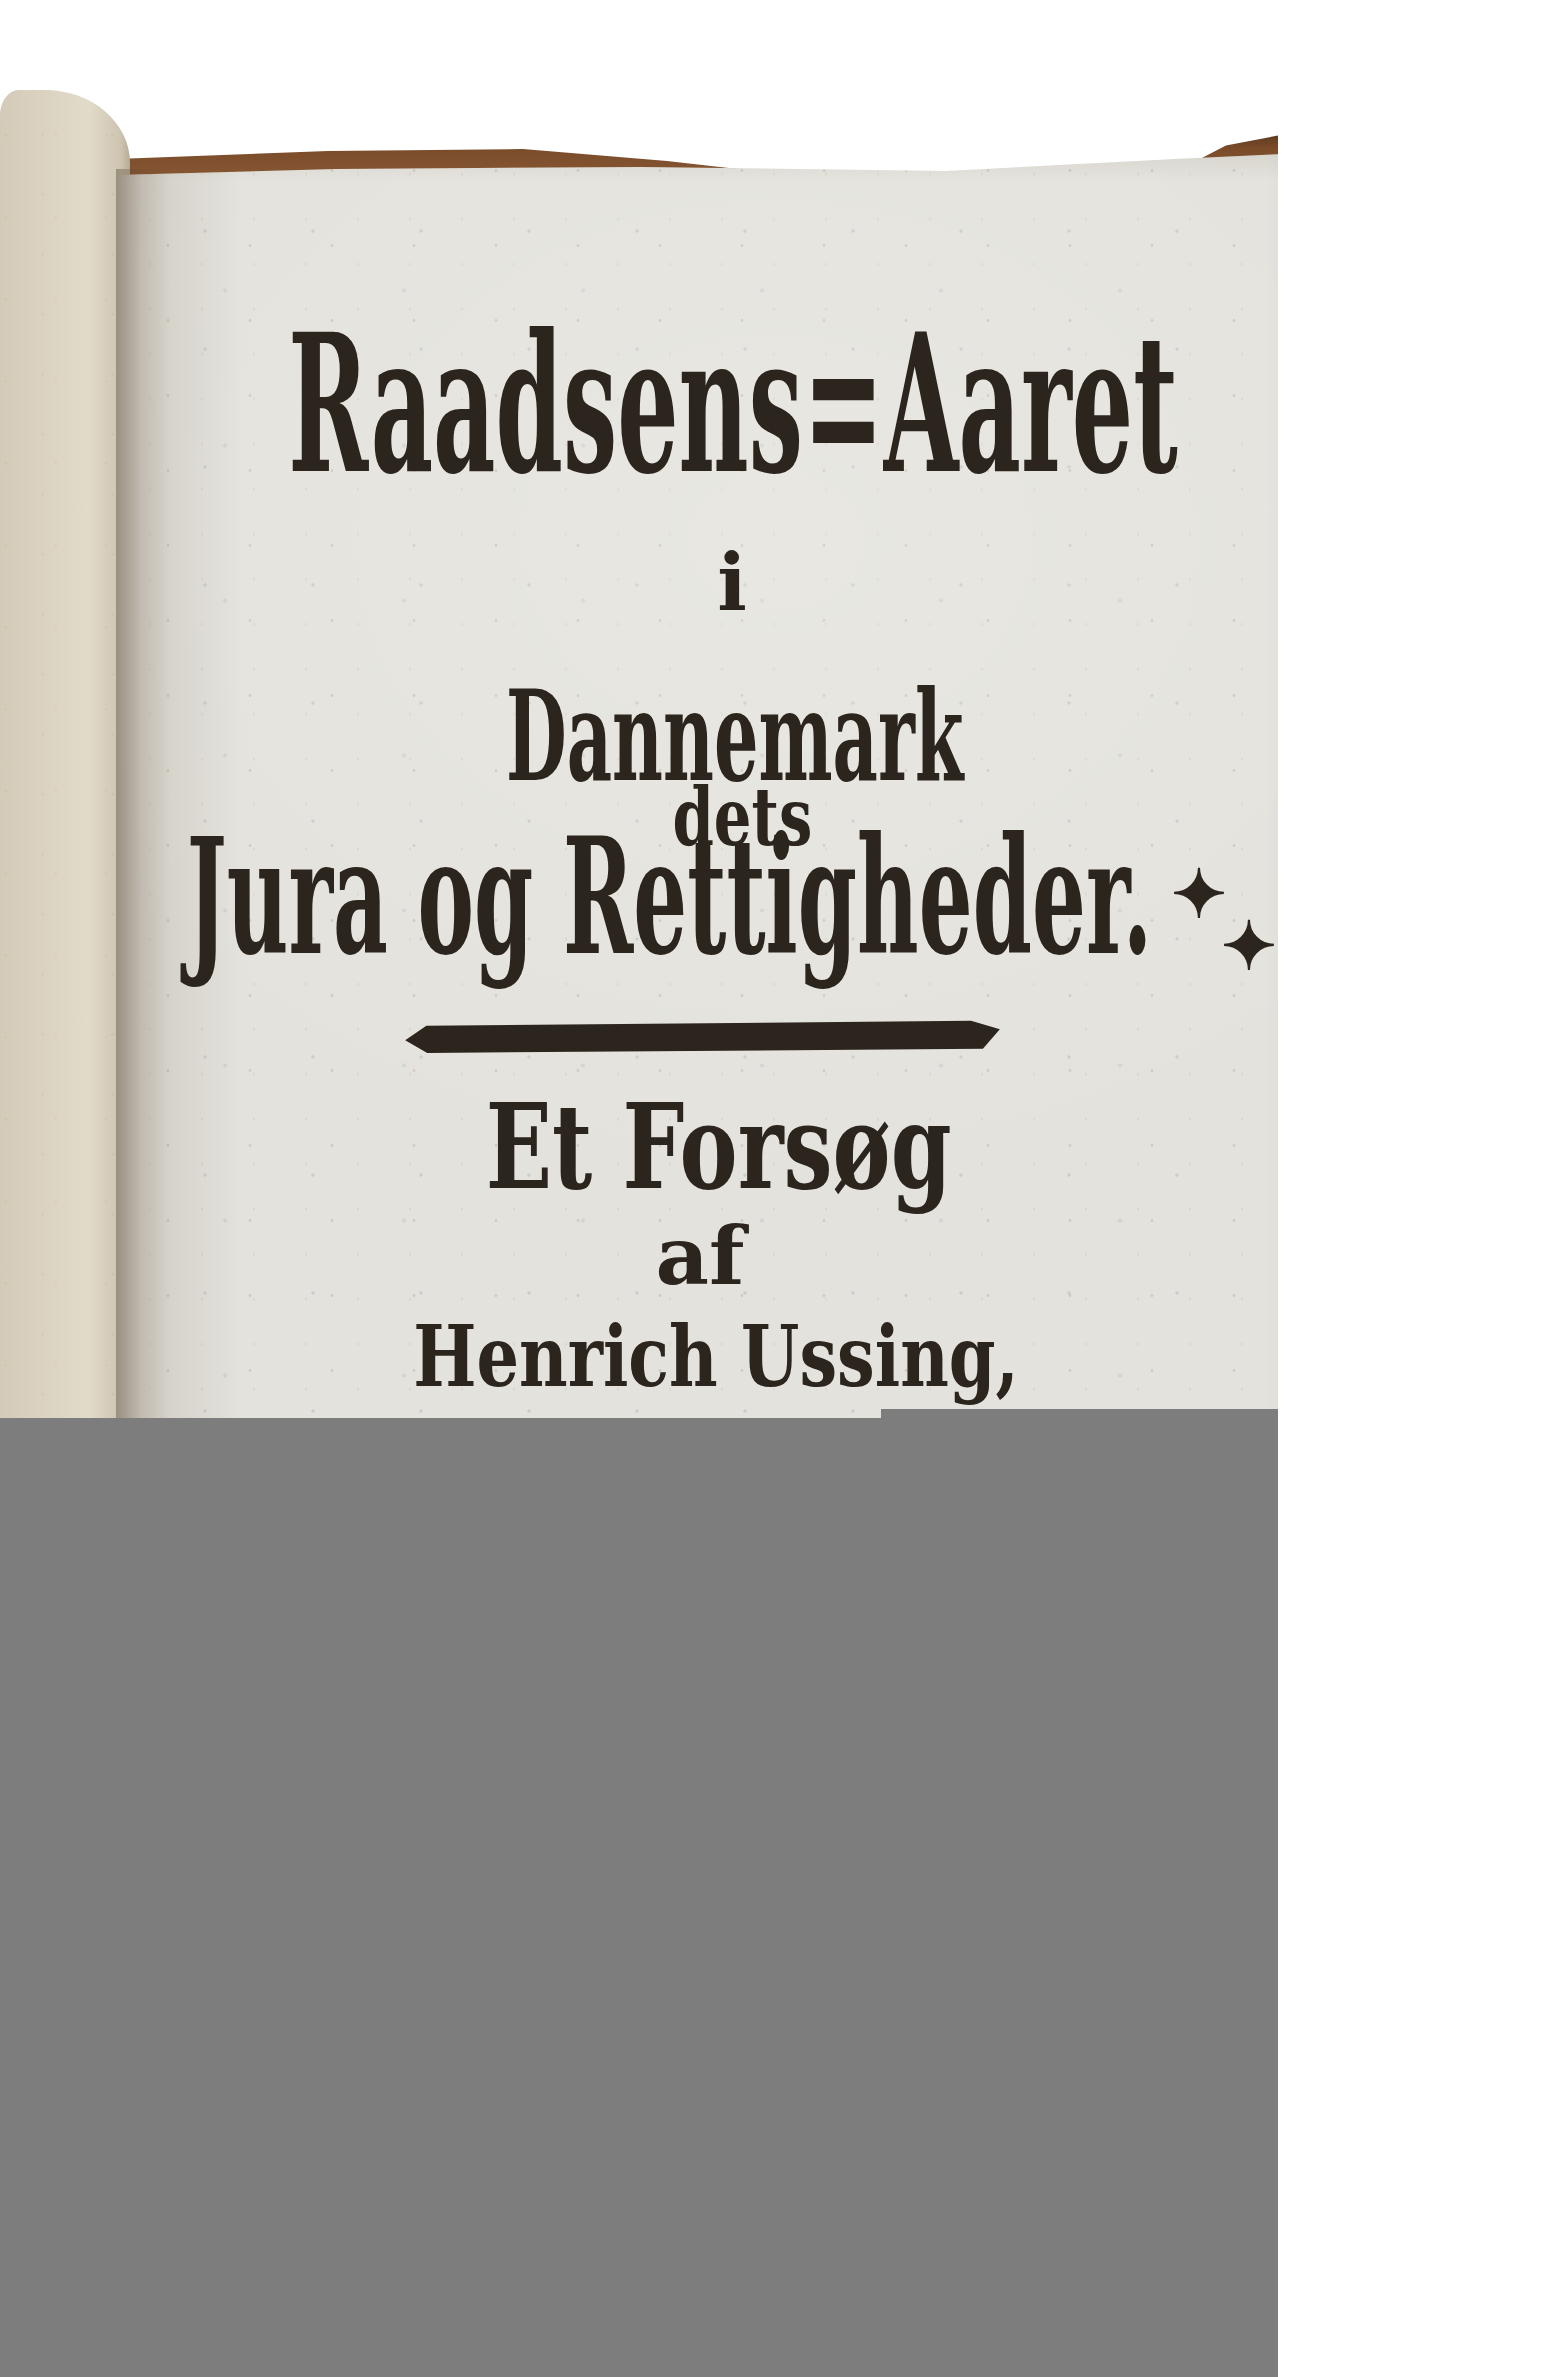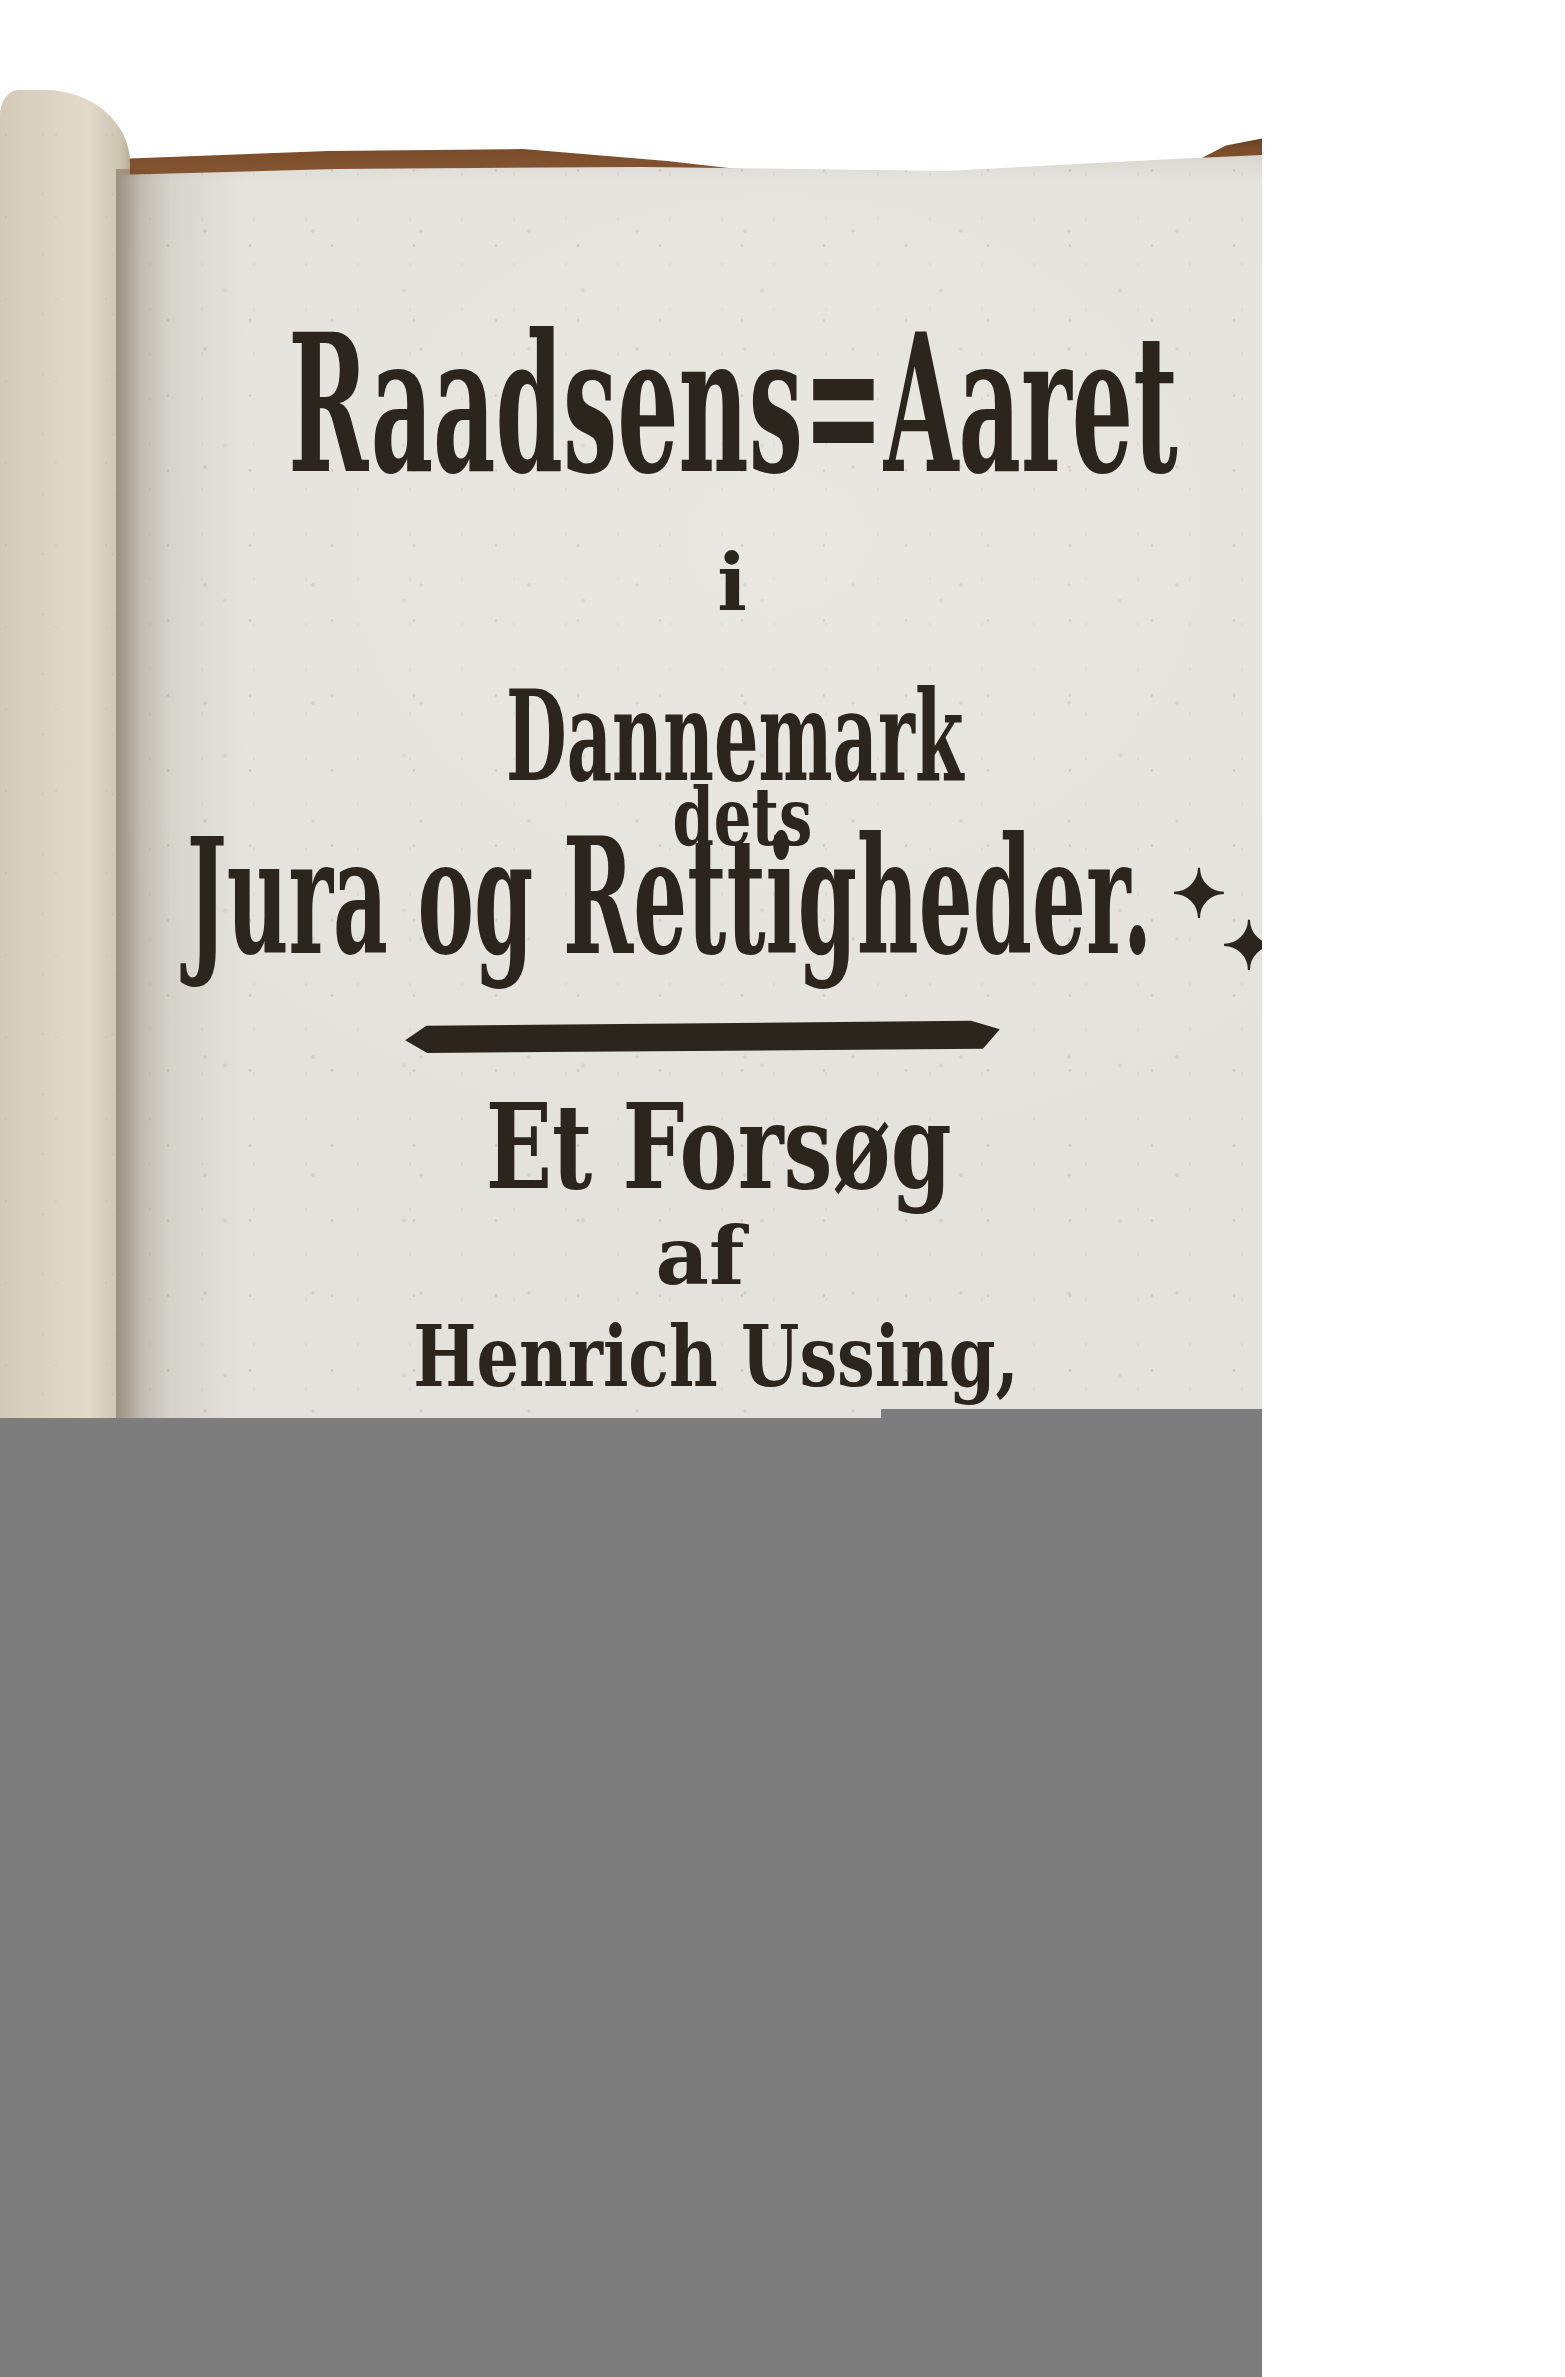--- a/index.html
+++ b/index.html
@@ -12,20 +12,21 @@
     --ink-color:#2b251d;
     --censor-color:#7d7d7d;
   }
   html,body{margin:0;padding:0;background:#fff;}
   .stage{
     position:relative;
     width:1262px;height:2377px;
     background:var(--background-color);
     overflow:hidden;
     font-family:"DejaVu Serif", serif;
+    padding-left:16px;
   }
   .stage *{position:absolute;}
 
   
   .leather{
     left:116px;top:127px;width:1258px;height:1284px;
     background:linear-gradient(180deg,
       #4f311b 0px,#7b4c2a 22px,#8a5a36 59px,#96663f 136px,
       #9c6c44 271px,#a5764a 364px,#b08350 474px,#b98c55 644px,#b98c55 100%);
     clip-path:polygon(

